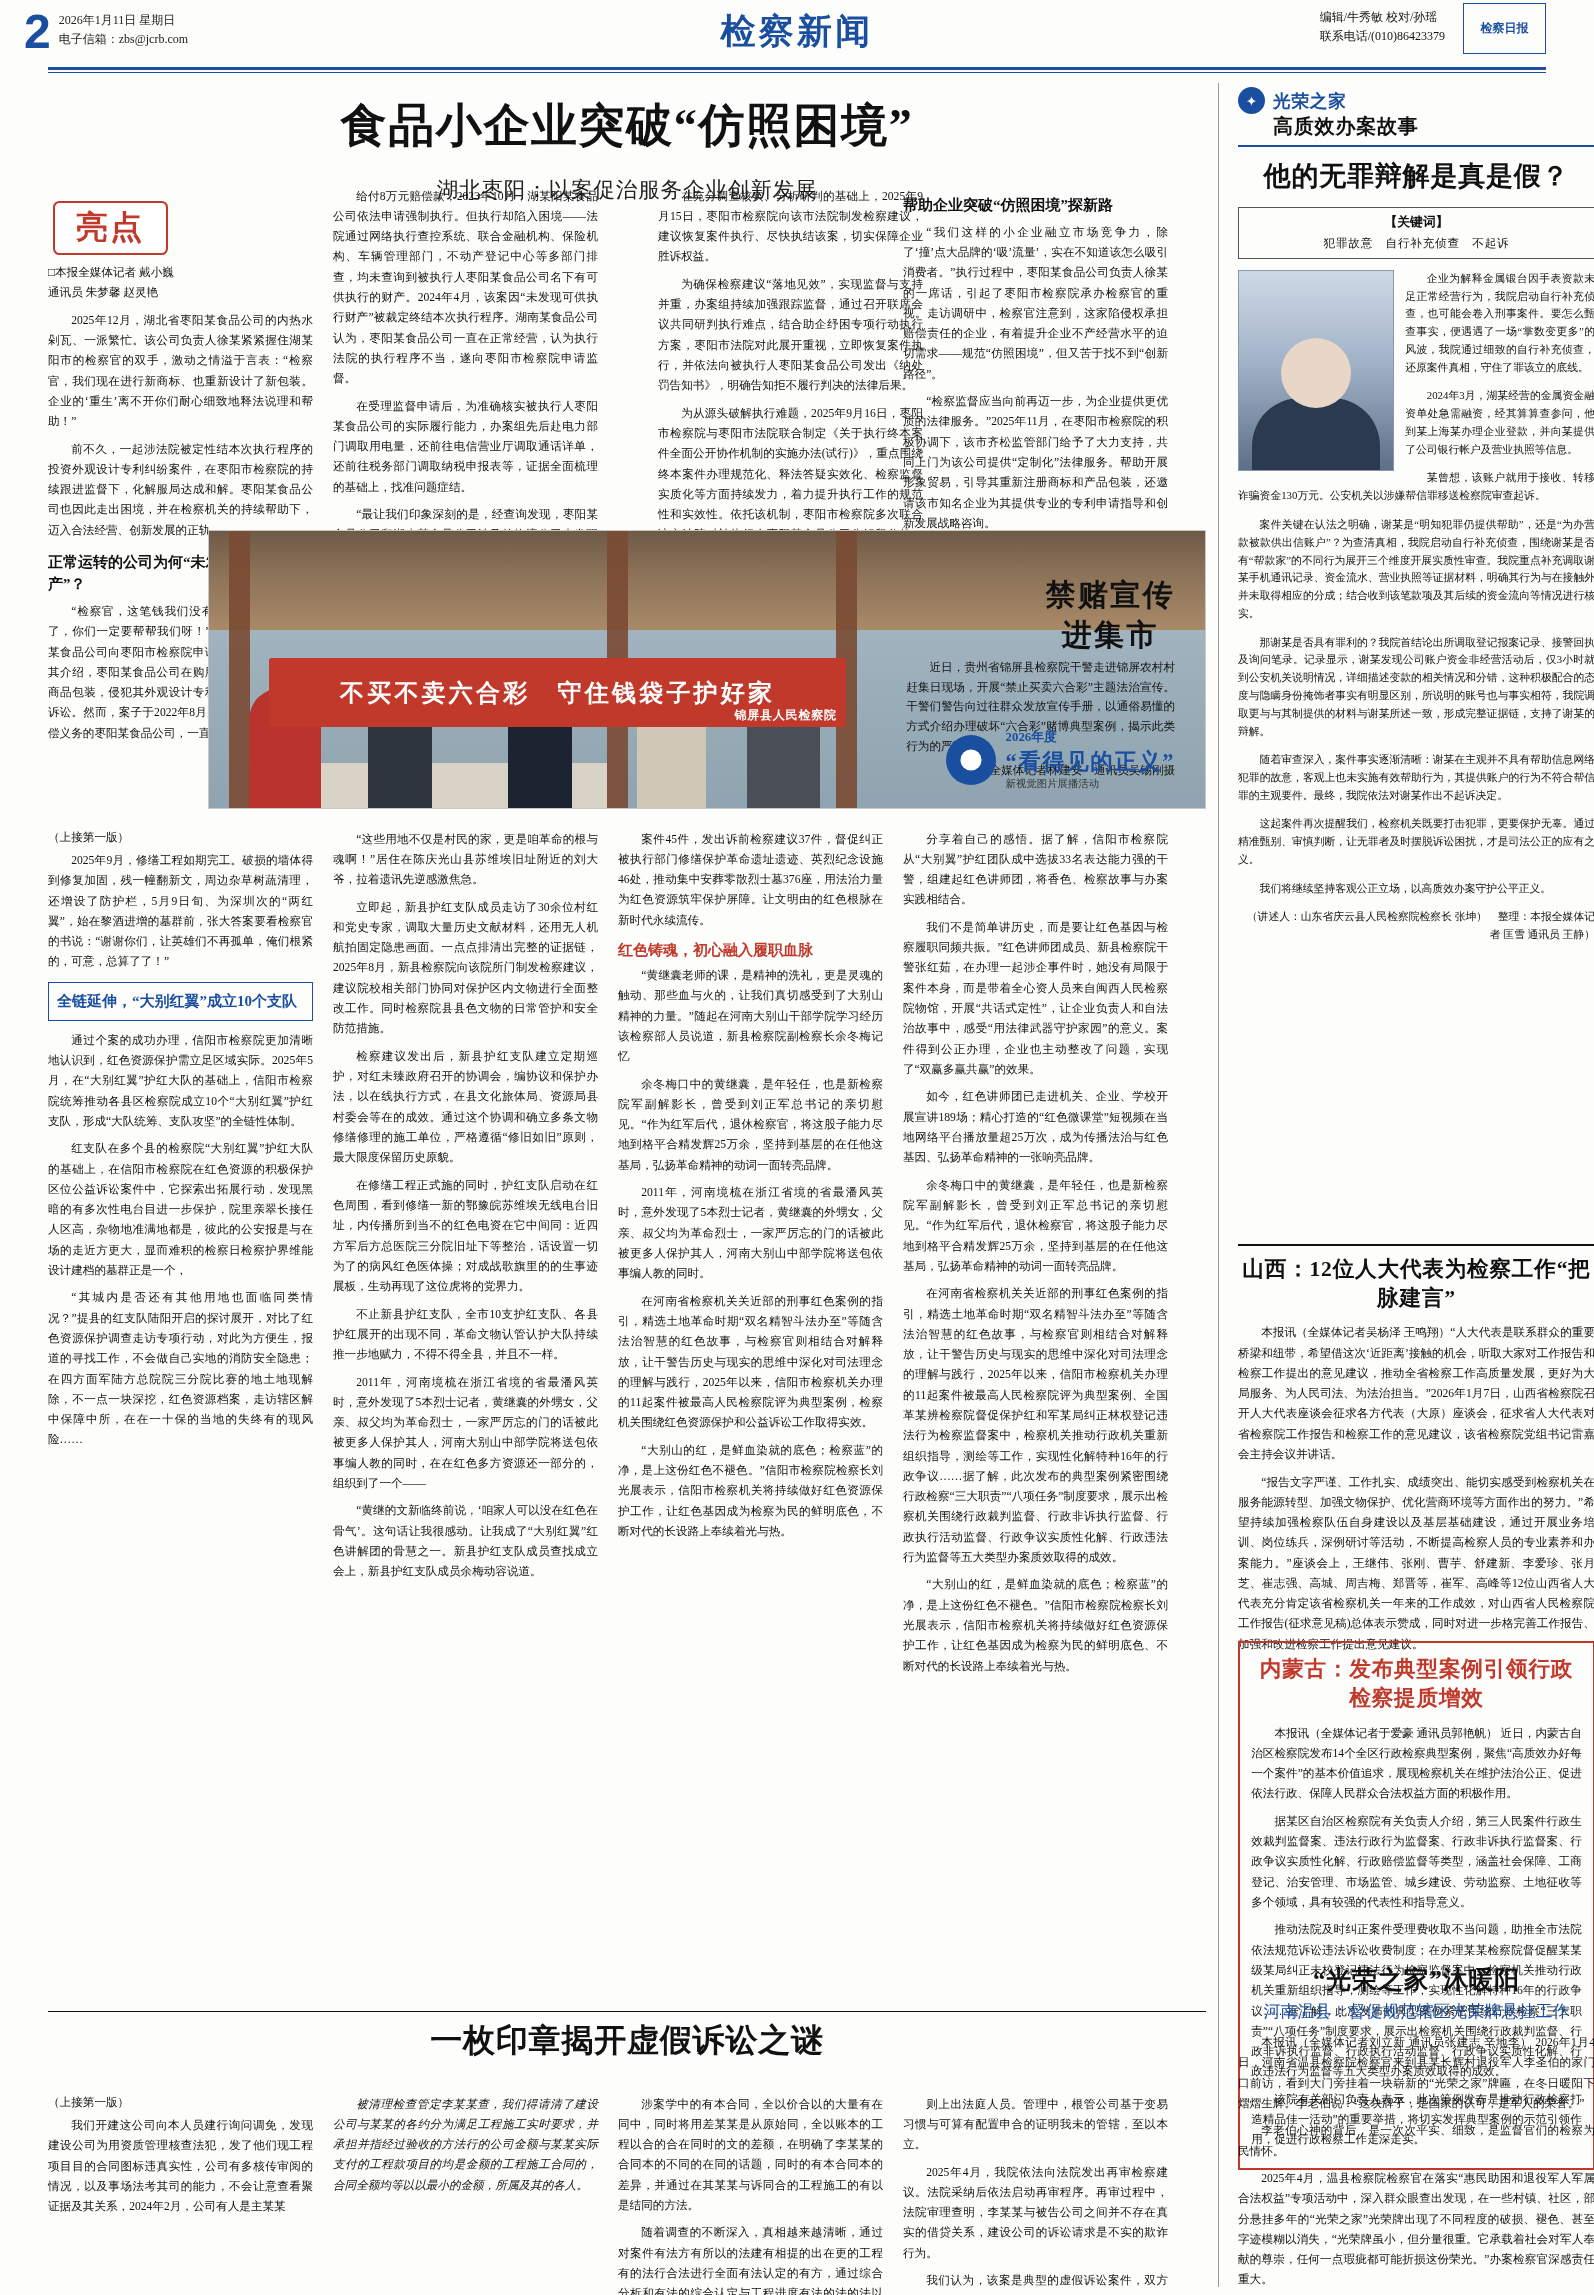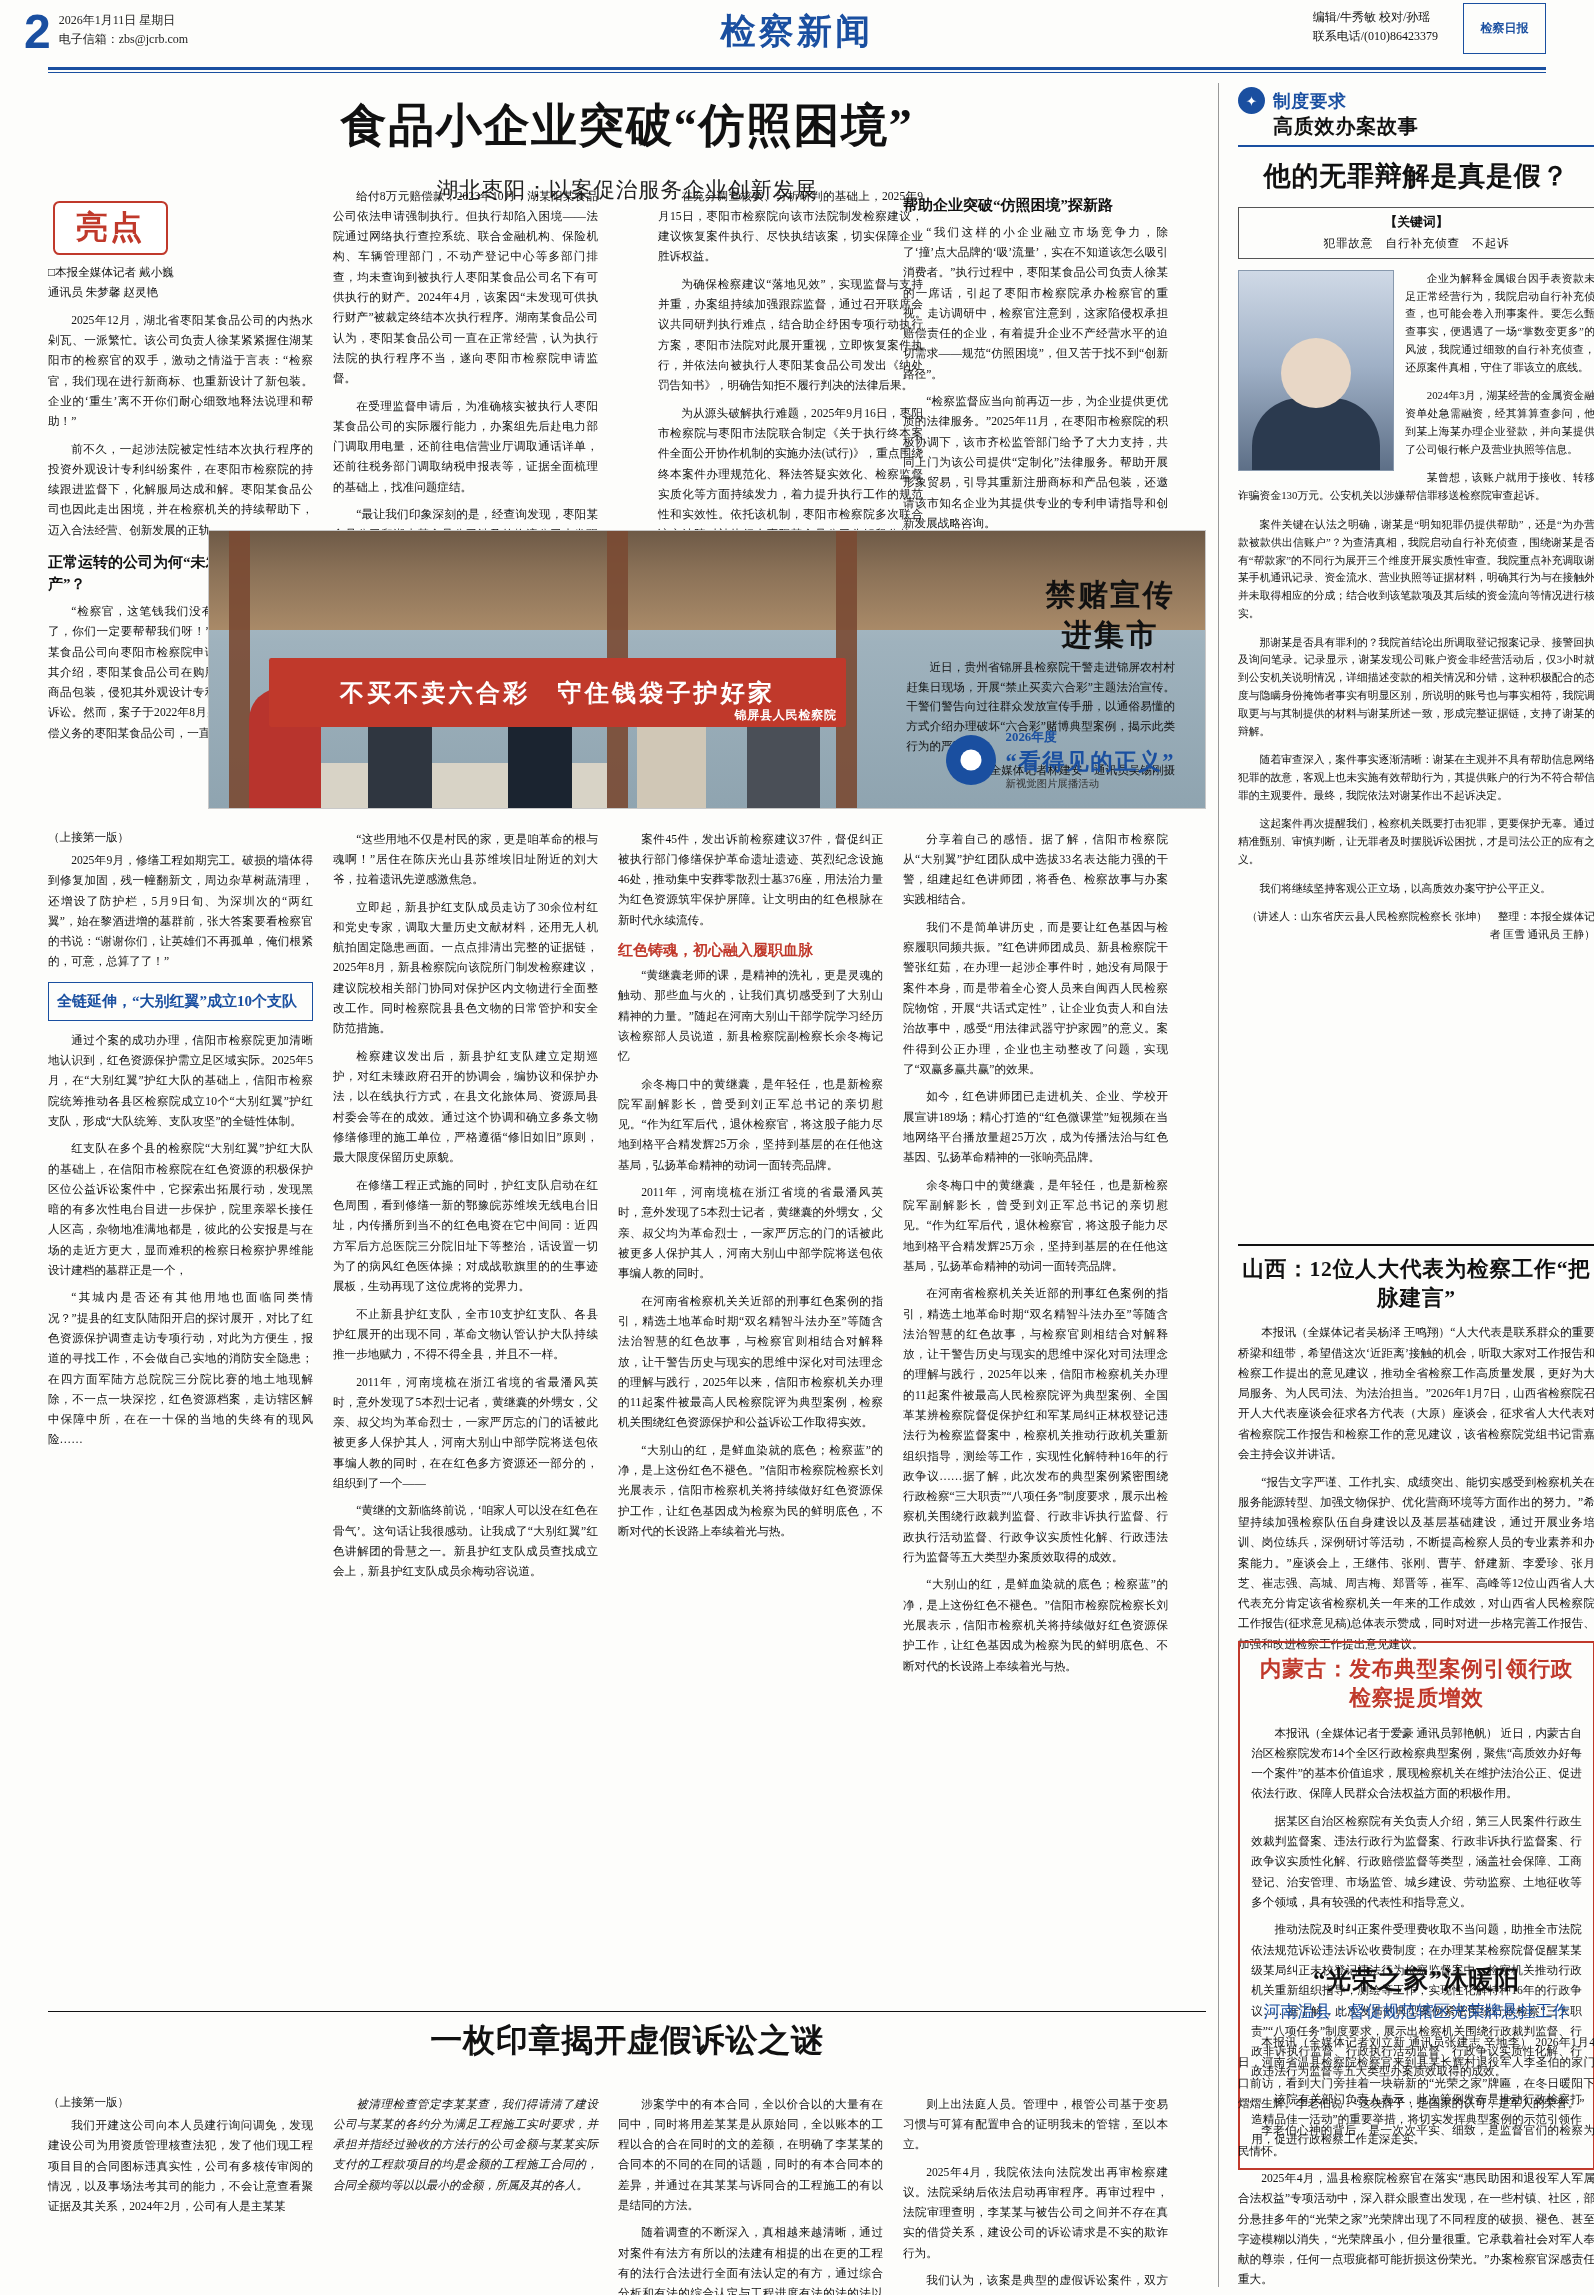--- a/index.html
+++ b/index.html
@@ -19,21 +19,21 @@
   .page-num {
     font-size:48px; font-weight:bold; color:#1a4fa0; line-height:1;
     font-family:"Liberation Sans", sans-serif; margin-right:8px; padding-top:3.2px;
   }
   .mast-left { font-size:12px; line-height:1.55; color:#222; padding-top:6.4px; }
   .mast-center {
     position:absolute; left:0; right:0; top:8px; text-align:center;
     font-size:35px; font-weight:bold; color:#1a4fa0; letter-spacing:3.2px;
     font-family:"Liberation Serif", serif;
   }
-  .mast-right { position:absolute; right:132px; top:8px; font-size:12px; line-height:1.6; text-align:left; }
+  .mast-right { position:absolute; right:125px; top:8px; font-size:12px; line-height:1.6; text-align:left; }
   .mast-logo {
     position:absolute; right:24px; top:3.2px; width:83px; height:51px;
     border:1.6px solid #1a4fa0; display:flex; align-items:center; justify-content:center;
     font-size:12px; font-weight:bold; color:#1a4fa0; line-height:1.05; text-align:center;
   }
   .mast-rule { position:absolute; left:24px; right:24px; top:67px; height:3.2px; background:#1a4fa0; }
   .mast-rule2 { position:absolute; left:24px; right:24px; top:72px; height:0.8px; background:#1a4fa0; }
 
   
   .body-area { position:relative; margin-top:9.6px; }
@@ -221,21 +221,21 @@
       <p class="para">最终，枣阳某食品公司通过实现创新转型发展，其新设计的食品罐头外包装重得市场认可，产品销量稳步提升。</p>
       <p class="para">“以往促认为创新成本高、难度大，现在明白了，创新才是企业核心竞争力到达远发展的根本出路。”据着回访检察官的手，该公司负责人徐某道出心中感触。</p>
     </div>
 
     <div class="col-divider" style="left:1194px; top:0; height:2204px;"></div>
 
     <div class="col rightbox" style="left:1214px; top:4.8px; width:357px;">
       <div class="jczjs-head">
         <div class="jczjs-badge">✦</div>
         <div>
-          <div class="jczjs-t1">制度要求</div>
+          <div class="jczjs-t1">光荣之家</div>
         </div>
       </div>
       <div class="jczjs-t2" style="margin-left:35px; margin-top:-1.6px;">高质效办案故事</div>
       <div class="jczjs-rule"></div>
 
       <div class="r-head">他的无罪辩解是真是假？</div>
 
       <div class="keybox">
         <div class="k-title">【关键词】</div>
         <div class="k-items">犯罪故意　自行补充侦查　不起诉</div>

